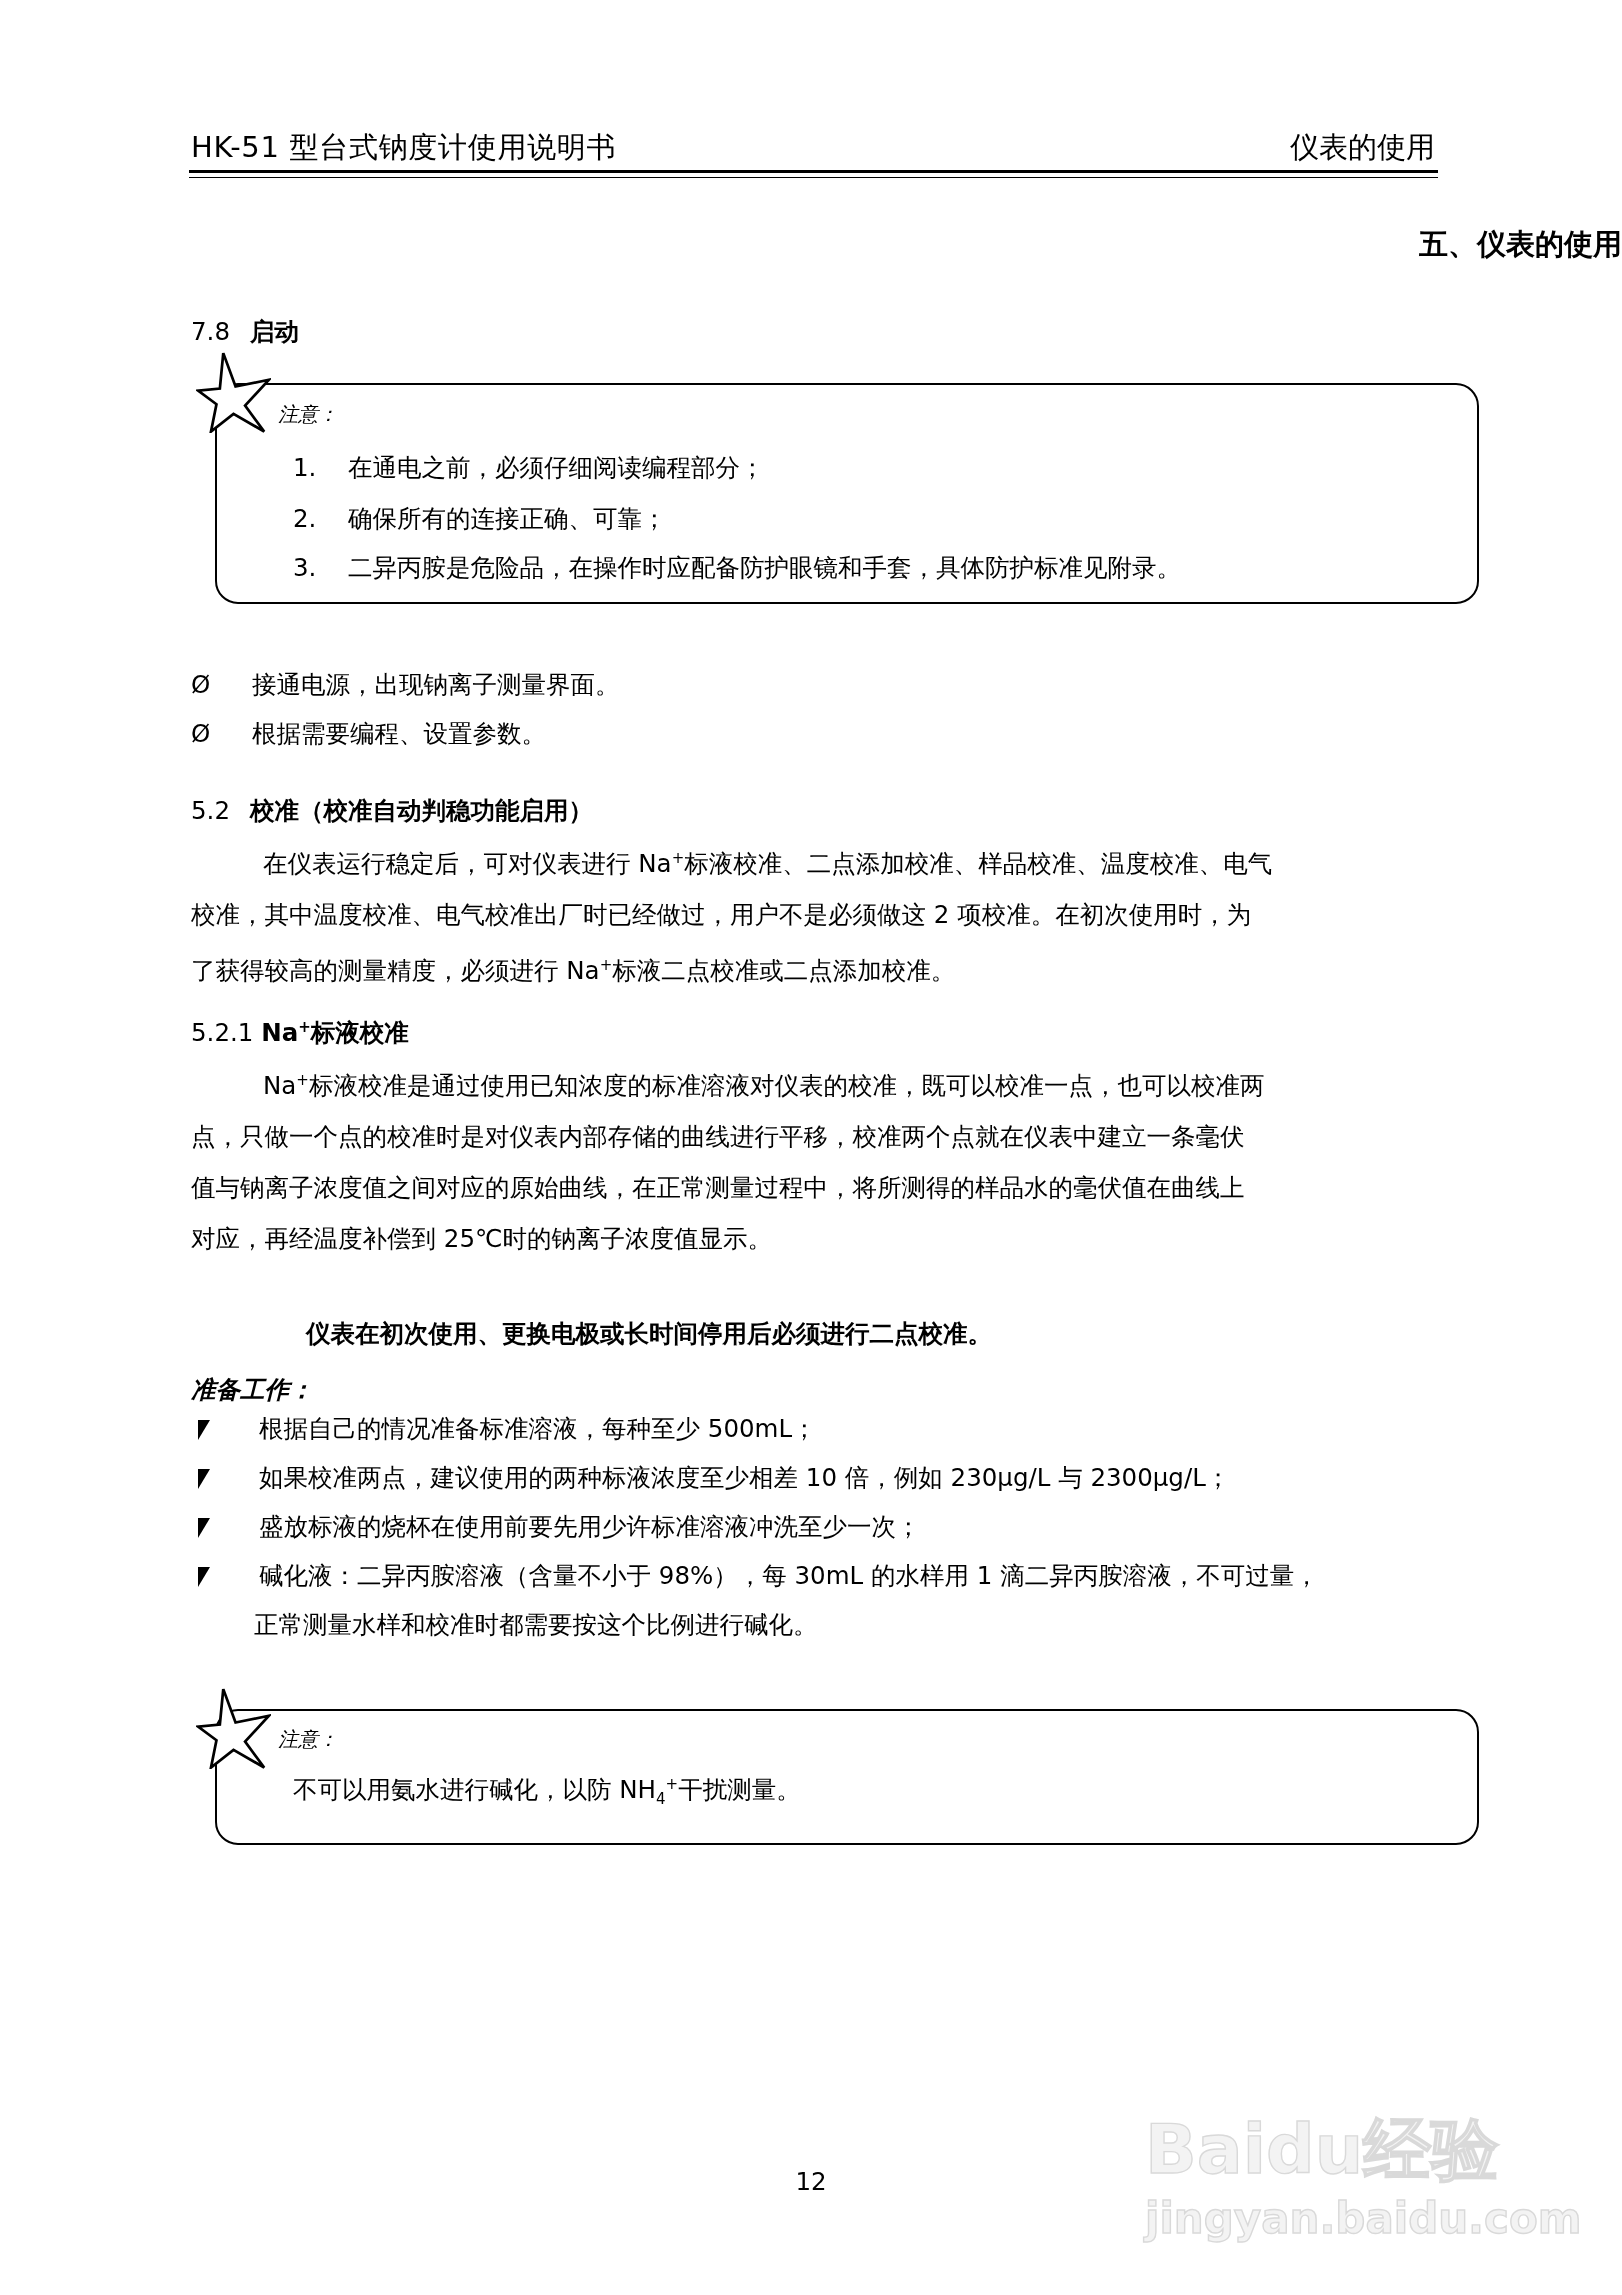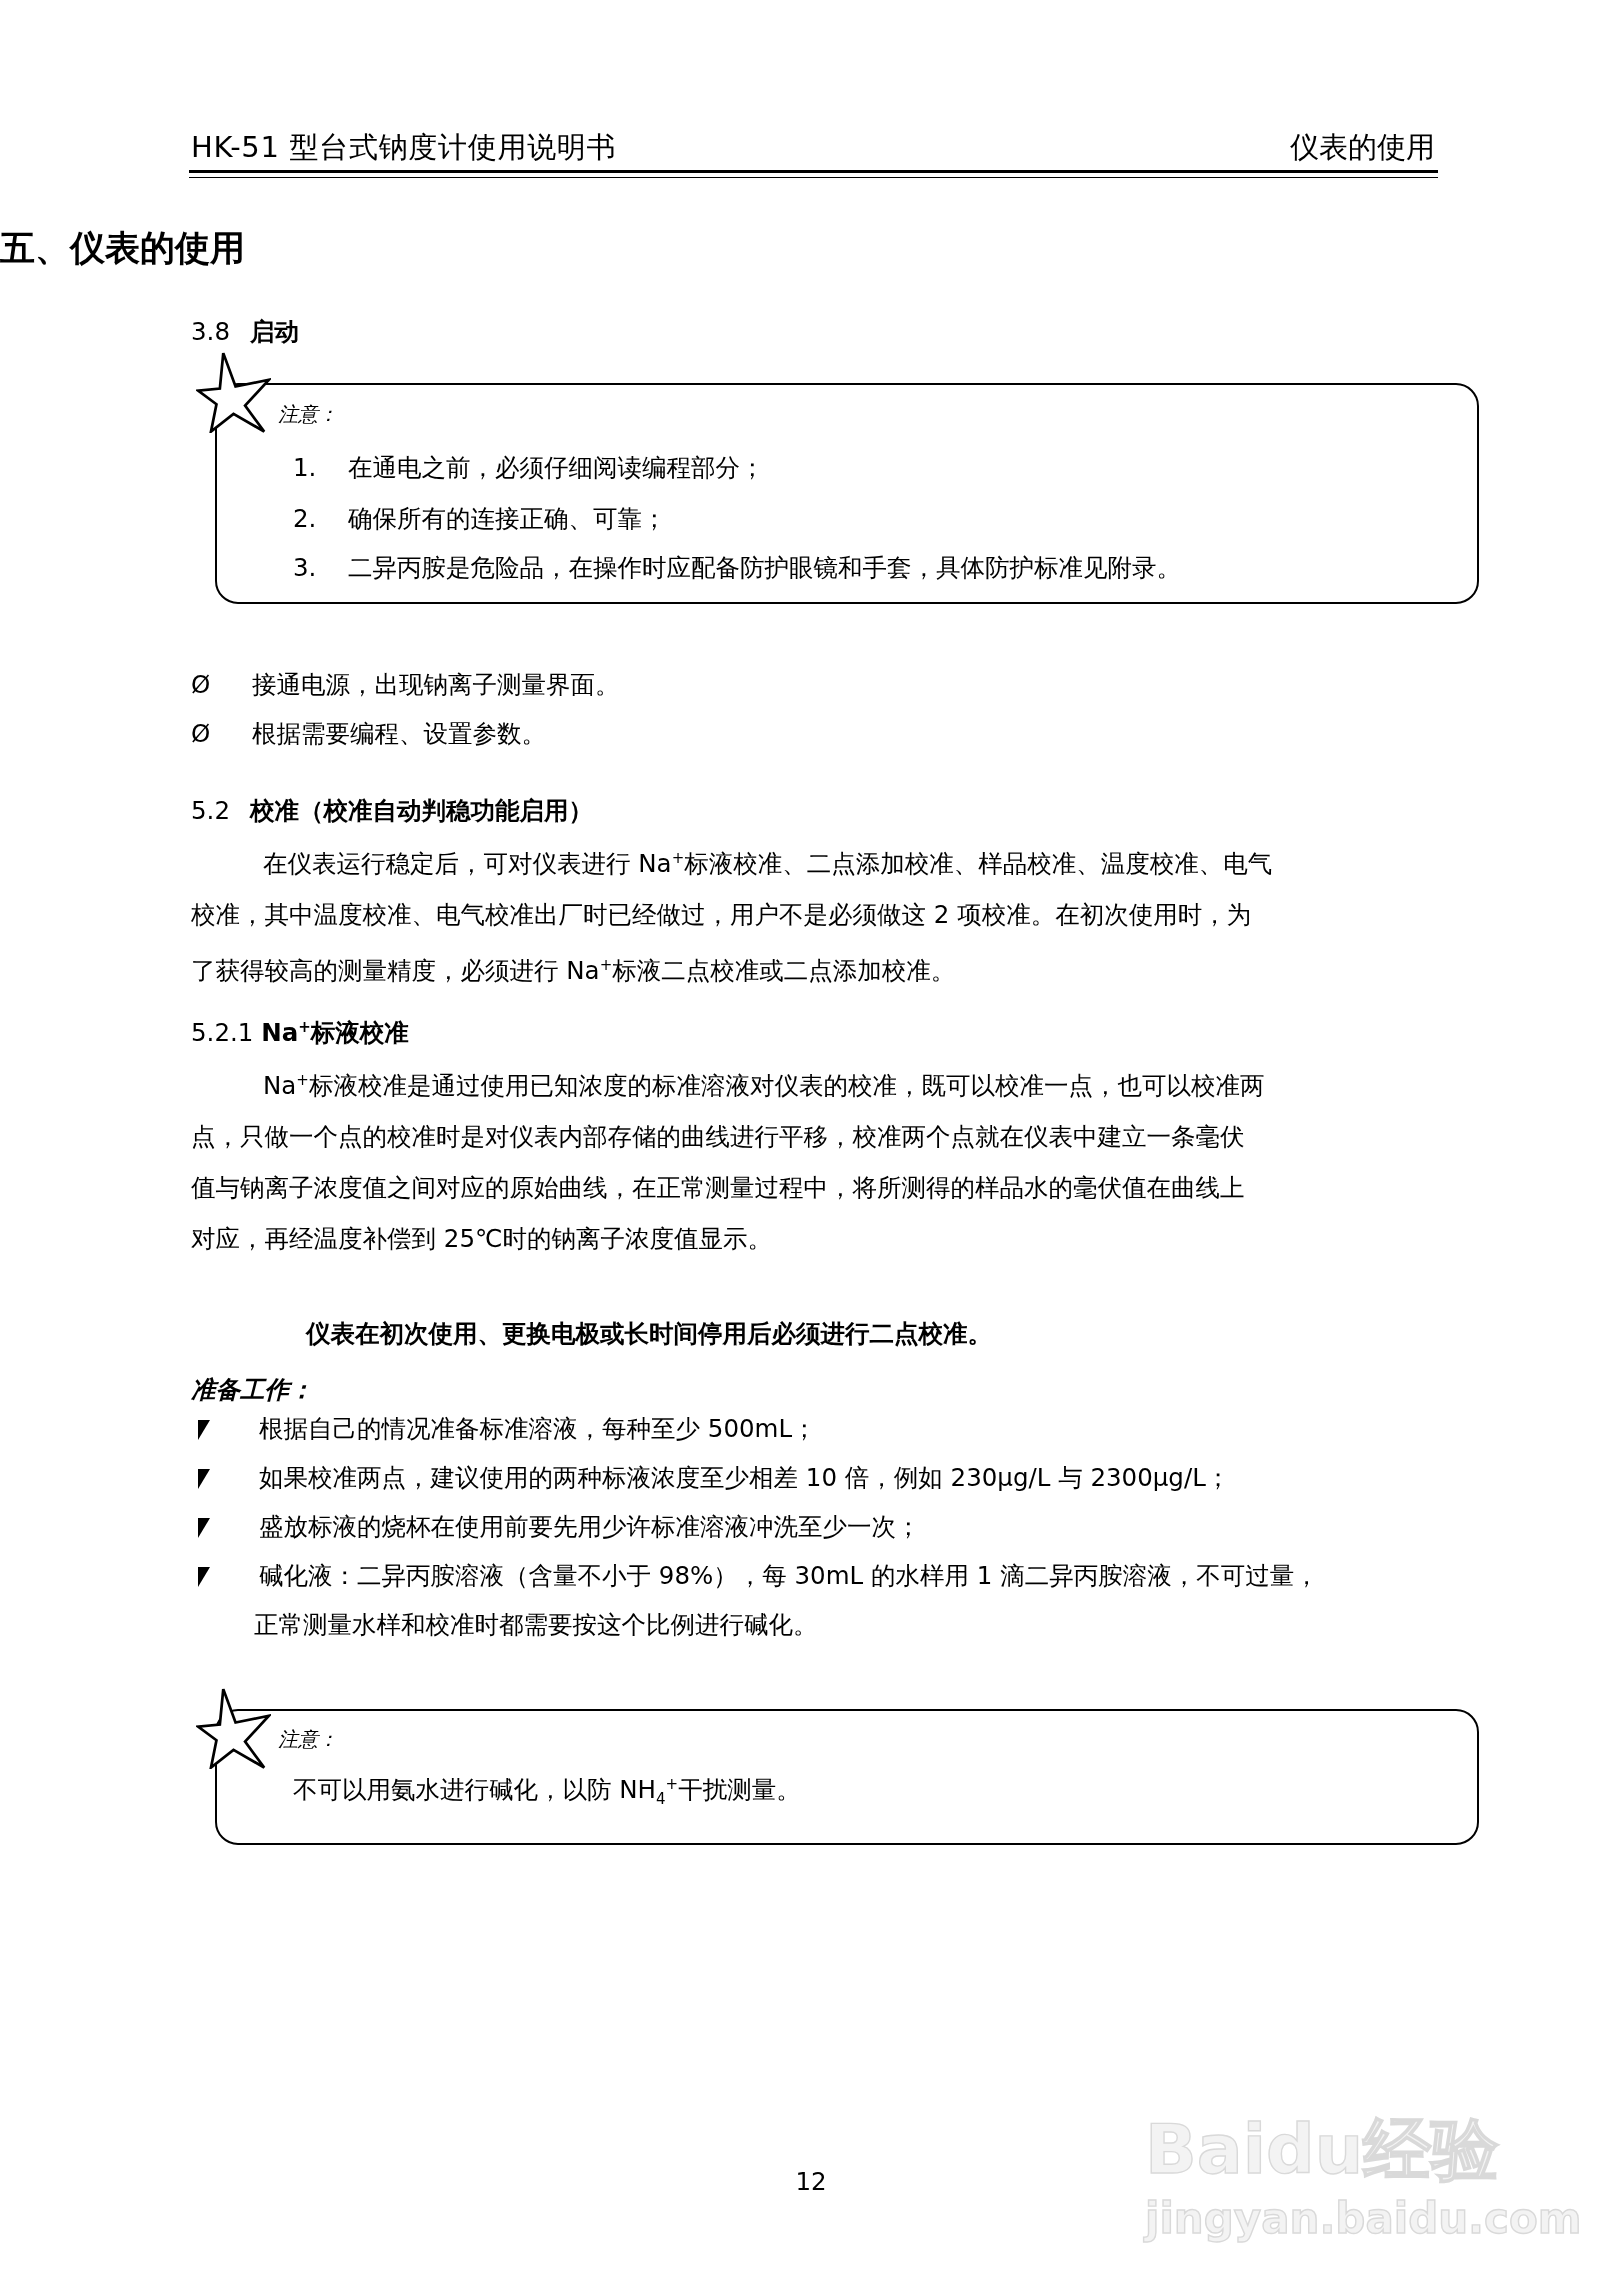--- a/index.html
+++ b/index.html
@@ -6,21 +6,21 @@
   body {
     width: 1622px; height: 2295px; position: relative; overflow: hidden;
     font-family: "DejaVu Sans", "Liberation Sans", sans-serif;
     color: #000;
   }
   .abs { position: absolute; }
   .hdr-left { left: 191px; top: 128px; font-size: 29px; letter-spacing: 0.7px; }
   .hdr-right { right: 187px; top: 128px; font-size: 29px; }
   .hdr-rule1 { left: 189px; width: 1249px; top: 170px; height: 3.4px; background: #000; }
   .hdr-rule2 { left: 189px; width: 1249px; top: 177px; height: 1.4px; background: #000; }
-  .chapter-title { left: 0; width: 1622px; top: 225px; text-align: left; font-size: 35px; font-weight: bold; }
+  .chapter-title { left: 0; width: 1622px; top: 225px; text-align: right; font-size: 29px; font-weight: bold; }
   .sec { font-size: 24.5px; }
   .sec b { font-weight: bold; }
   .note-box {
     border: 2.7px solid #000; border-radius: 23px; background: #fff;
   }
   .note-label { font-size: 20px; font-style: italic; }
   .note-item { font-size: 24.5px; }
   .note-item .num { display: inline-block; width: 55px; }
   .star { position: absolute; }
   .para { font-size: 24.5px; line-height: 51px; }
@@ -45,21 +45,21 @@
 <body>
 
 <div class="abs hdr-left">HK-51 型台式钠度计使用说明书</div>
 <div class="abs hdr-right">仪表的使用</div>
 <div class="abs hdr-rule1"></div>
 <div class="abs hdr-rule2"></div>
 
 <div class="abs chapter-title">五、仪表的使用</div>
 
 <div class="abs sec" style="left:191px; top:315px;">
-  <span>3.8</span>
+  <span>7.8</span>
   <b style="margin-left:12.3px;">启动</b>
 </div>
 
 <div class="abs note-box" style="left:215px; top:383px; width:1260px; height:217px;"></div>
 <svg class="star" style="left:196px; top:351px;" width="75" height="82" viewBox="0 0 110 120">
   <polygon points="40,3 58,52 107,42 72,80 100,118 55,92 22,118 30,78 3,58 35,55" fill="#fff" stroke="#000" stroke-width="4" stroke-linejoin="miter"></polygon>
 </svg>
 <div class="abs note-label" style="left:278px; top:401px;">注意：</div>
 <div class="abs note-item" style="left:293px; top:451px;">
   <span class="num">1.</span><span>在通电之前，必须仔细阅读编程部分；</span>

